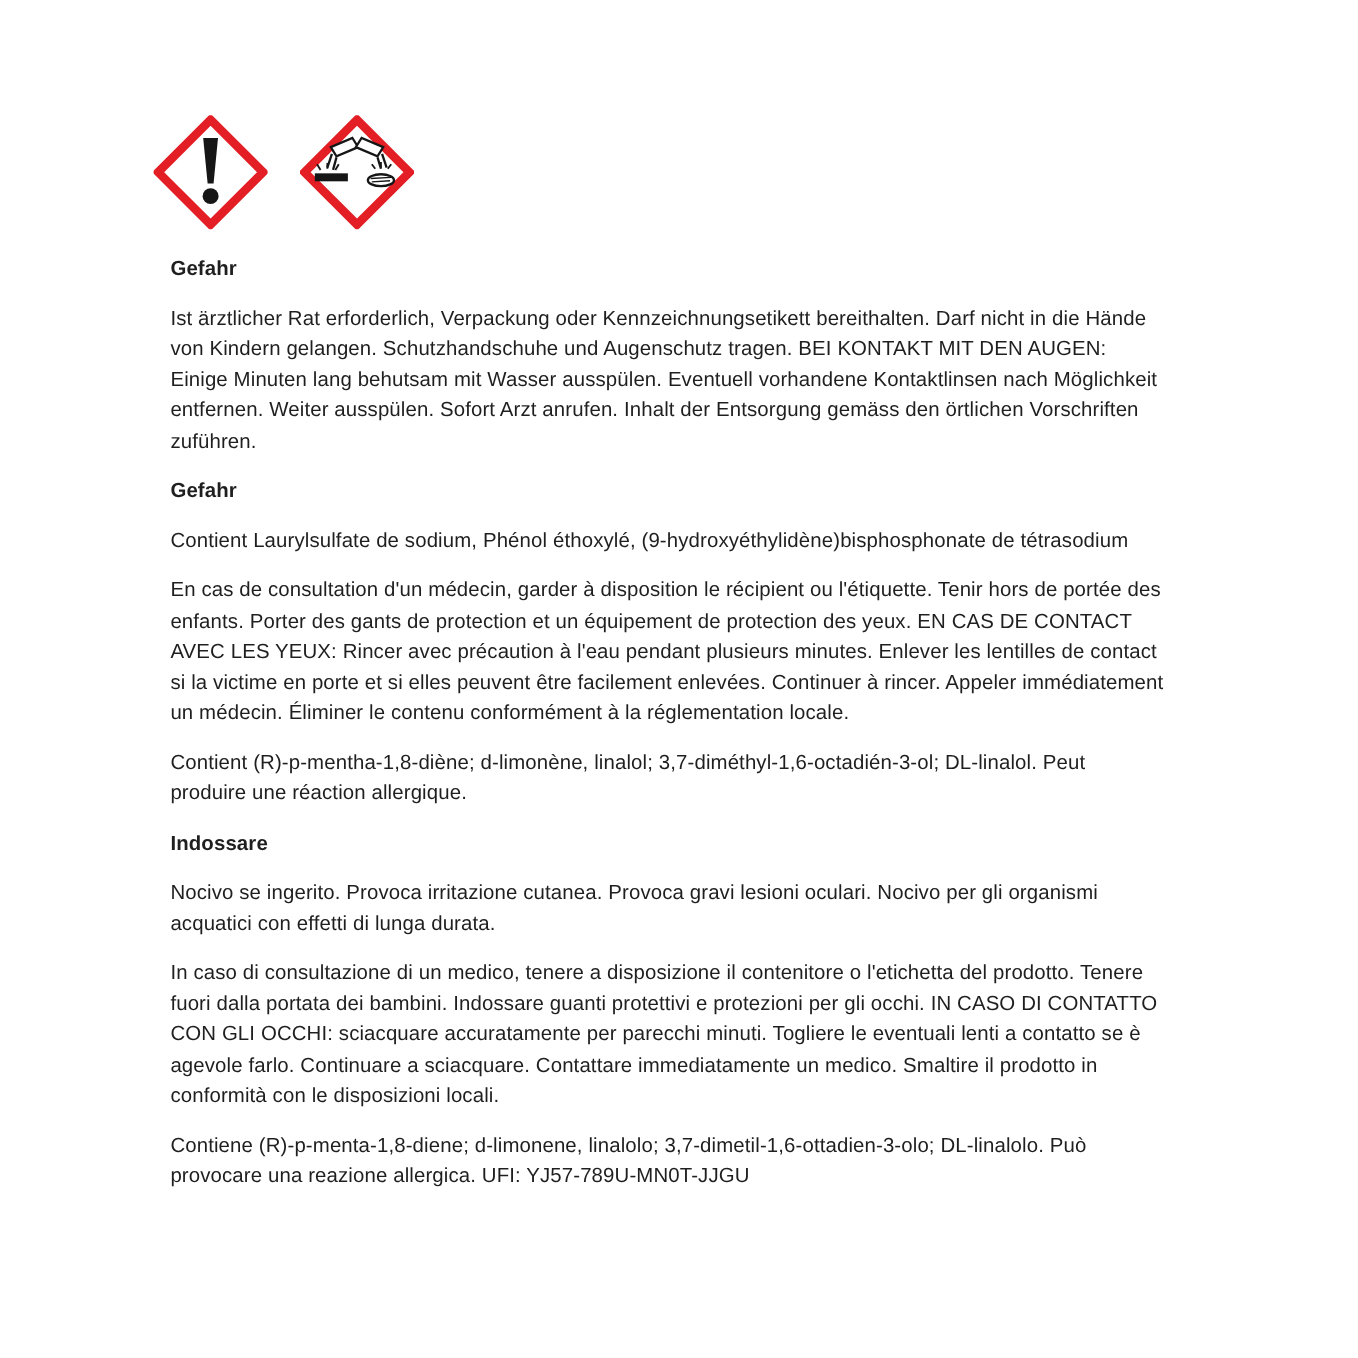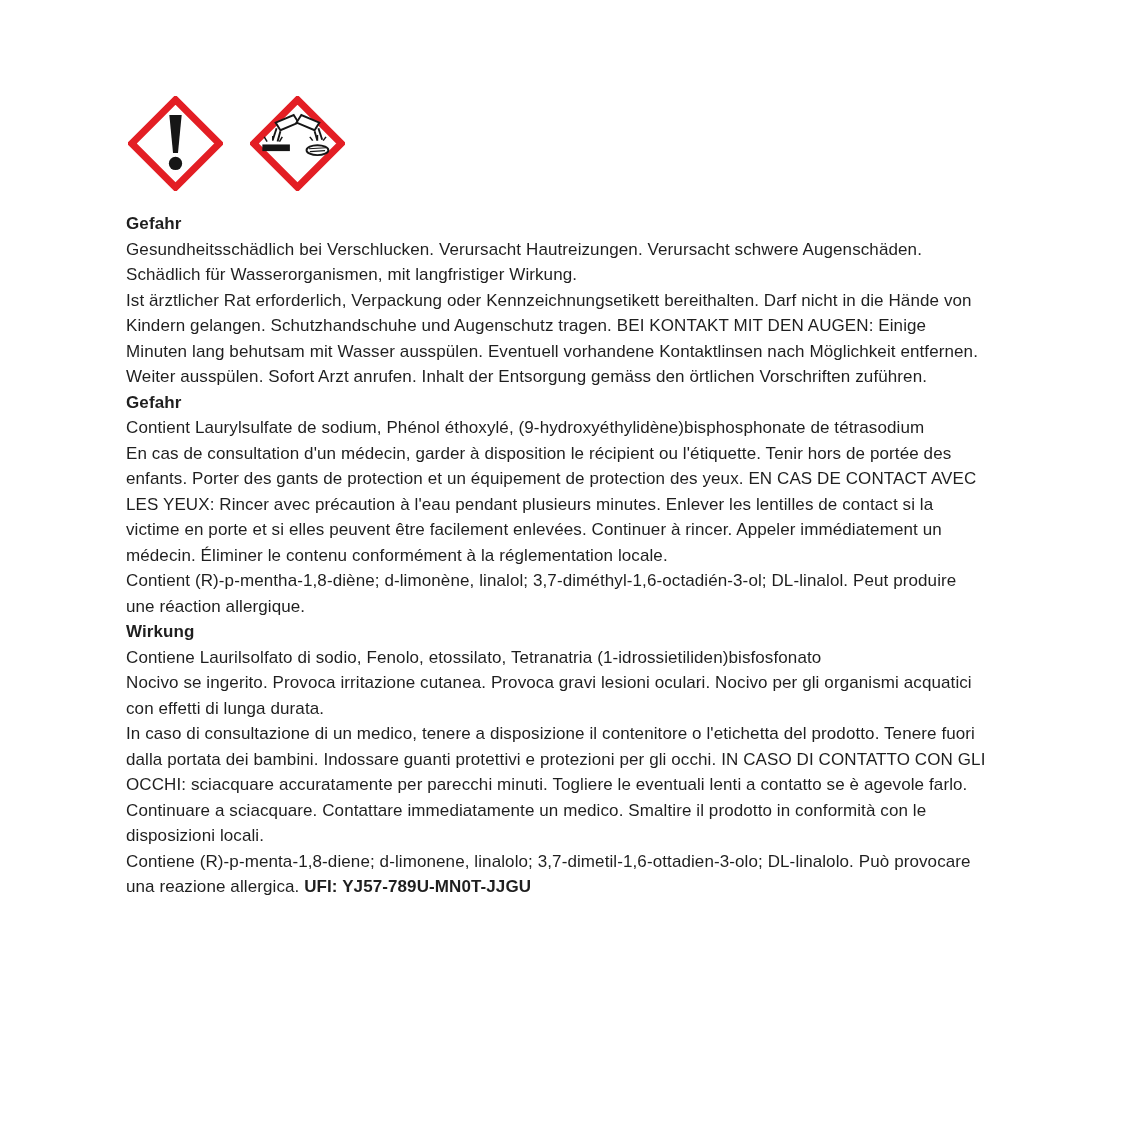--- a/index.html
+++ b/index.html
@@ -21,23 +21,23 @@
     gap:27px;
     margin-left:2px;
   }
   .pictogram{width:95px;height:95px;display:block;}
   .text-block{
     margin-top:20px;
     font-size:17px;
     line-height:25.5px;
     letter-spacing:0.1px;
   }
-  .text-block p{margin:0;}
+  .text-block p{margin:16px;}
   .heading{font-weight:700;}
-  .bold{font-weight:700;}
+  .bold{font-weight:400;}
 </style>
 </head>
 <body>
 
 <div class="page">
   <div class="content">
 
     <div class="pictogram-row">
 
       <svg class="pictogram" viewBox="0 0 100 100" aria-hidden="true">
@@ -75,29 +75,27 @@
           <ellipse cx="71" cy="57" rx="11.5" ry="5.2" fill="#ffffff" stroke="#161616" stroke-width="2"></ellipse>
           <line x1="62" y1="55.5" x2="80" y2="54.5" stroke="#161616" stroke-width="1.2"></line>
           <line x1="63" y1="58.5" x2="79" y2="57.5" stroke="#161616" stroke-width="1.2"></line>
         </g>
       </svg>
     </div>
 
     <div class="text-block">
 
       <p class="heading">Gefahr</p>
-      <p>Gesundheitsschädlich bei Verschlucken. Verursacht Hautreizungen. Verursacht schwere Augenschäden. Schädlich für Wasserorganismen, mit langfristiger Wirkung.</p>
       <p>Ist ärztlicher Rat erforderlich, Verpackung oder Kennzeichnungsetikett bereithalten. Darf nicht in die Hände von Kindern gelangen. Schutzhandschuhe und Augenschutz tragen. BEI KONTAKT MIT DEN AUGEN: Einige Minuten lang behutsam mit Wasser ausspülen. Eventuell vorhandene Kontaktlinsen nach Möglichkeit entfernen. Weiter ausspülen. Sofort Arzt anrufen. Inhalt der Entsorgung gemäss den örtlichen Vorschriften zuführen.</p>
 
       <p class="heading">Gefahr</p>
       <p>Contient Laurylsulfate de sodium, Phénol éthoxylé, (9-hydroxyéthylidène)bisphosphonate de tétrasodium</p>
       <p>En cas de consultation d'un médecin, garder à disposition le récipient ou l'étiquette. Tenir hors de portée des enfants. Porter des gants de protection et un équipement de protection des yeux. EN CAS DE CONTACT AVEC LES YEUX: Rincer avec précaution à l'eau pendant plusieurs minutes. Enlever les lentilles de contact si la victime en porte et si elles peuvent être facilement enlevées. Continuer à rincer. Appeler immédiatement un médecin. Éliminer le contenu conformément à la réglementation locale.</p>
       <p>Contient (R)-p-mentha-1,8-diène; d-limonène, linalol; 3,7-diméthyl-1,6-octadién-3-ol; DL-linalol. Peut produire une réaction allergique.</p>
 
-      <p class="heading">Wirkung</p>
-      <p>Contiene Laurilsolfato di sodio, Fenolo, etossilato, Tetranatria (1-idrossietiliden)bisfosfonato</p>
+      <p class="heading">Indossare</p>
       <p>Nocivo se ingerito. Provoca irritazione cutanea. Provoca gravi lesioni oculari. Nocivo per gli organismi acquatici con effetti di lunga durata.</p>
       <p>In caso di consultazione di un medico, tenere a disposizione il contenitore o l'etichetta del prodotto. Tenere fuori dalla portata dei bambini. Indossare guanti protettivi e protezioni per gli occhi. IN CASO DI CONTATTO CON GLI OCCHI: sciacquare accuratamente per parecchi minuti. Togliere le eventuali lenti a contatto se è agevole farlo. Continuare a sciacquare. Contattare immediatamente un medico. Smaltire il prodotto in conformità con le disposizioni locali.</p>
       <p><span>Contiene (R)-p-menta-1,8-diene; d-limonene, linalolo; 3,7-dimetil-1,6-ottadien-3-olo; DL-linalolo. Può provocare una reazione allergica.</span> <span class="bold">UFI: YJ57-789U-MN0T-JJGU</span></p>
     </div>
 
   </div>
 </div>
 
 </body></html>

